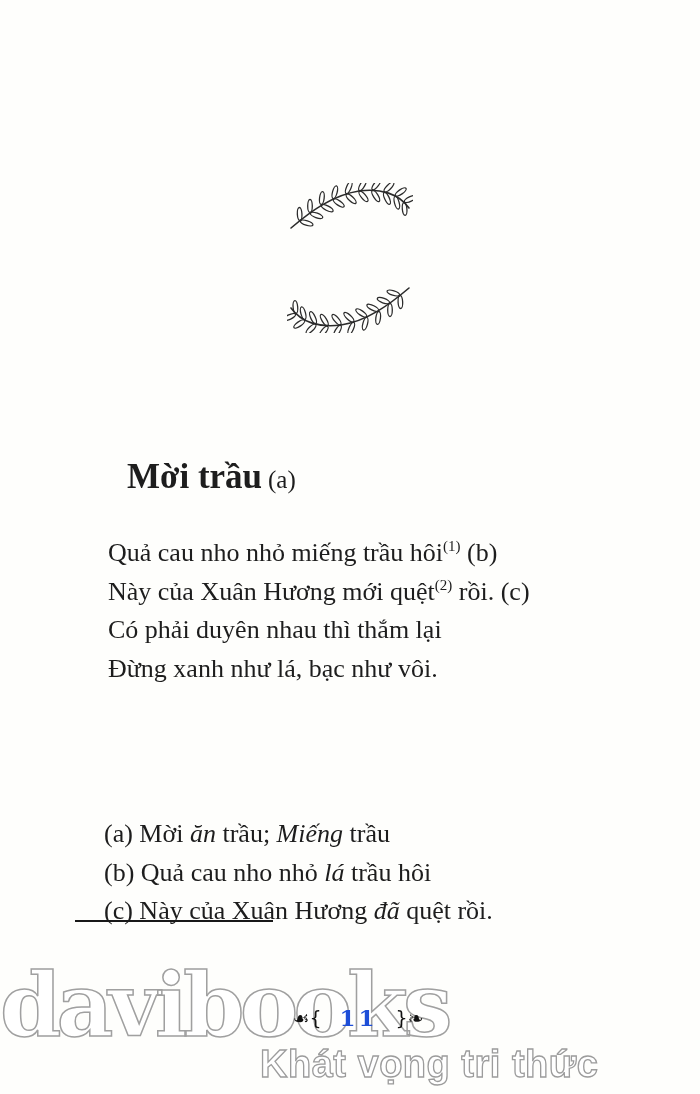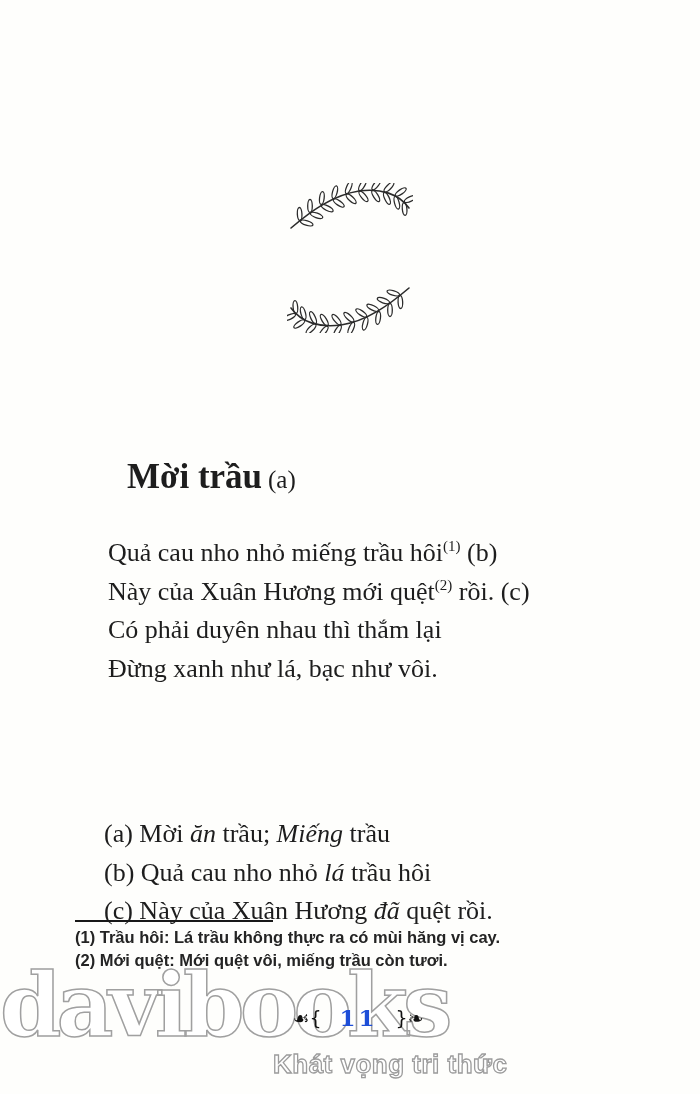--- a/index.html
+++ b/index.html
@@ -111,27 +111,26 @@
     letter-spacing: -5px;
     color: #ffffff;
     -webkit-text-stroke: 1.5px #a0a0a0;
   }
   .watermark-slogan {
     position: absolute;
     left: 260px; top: 1046px;
     z-index: 1;
     font-family: "Liberation Sans", sans-serif;
     font-weight: bold;
-    font-size: 26px;
+    font-size: 38px;
     line-height: 36px;
     letter-spacing: 0.5px;
     color: #ffffff;
     -webkit-text-stroke: 1.3px #9c9c9c;
     white-space: nowrap;
-    margin-left: 13px;
   }
 
   
   .page-number-row {
     position: absolute;
     top: 1004px; left: 0; width: 700px;
     text-align: center;
     z-index: 3;
     transform: translateX(8px);
   }
@@ -233,24 +232,20 @@
 
 
   <div class="variants">
     <p class="variant-line"><span>(a) Mời </span><span class="em">ăn</span><span> trầu; </span><span class="em">Miếng</span><span> trầu</span></p>
     <p class="variant-line"><span>(b) Quả cau nho nhỏ </span><span class="em">lá</span><span> trầu hôi</span><span class="em"></span><span></span></p>
     <p class="variant-line"><span>(c) Này của Xuân Hương </span><span class="em">đã</span><span> quệt rồi.</span><span class="em"></span><span></span></p>
   </div>
 
   <div class="footnote-rule"></div>
 
-  <div class="footnotes">
-    <p>(1) Trầu hôi: Lá trầu không thực ra có mùi hăng vị cay.</p>
-    <p>(2) Mới quệt: Mới quệt vôi, miếng trầu còn tươi.</p>
-  </div>
 
   <div class="watermark-title">davibooks</div>
   <div class="watermark-slogan">Khát vọng tri thức</div>
 
   <div class="page-number-row">
     <span class="fleuron">☙{</span>
     <span class="page-num">11</span>
     <span class="fleuron">}❧</span>
   </div>
 

